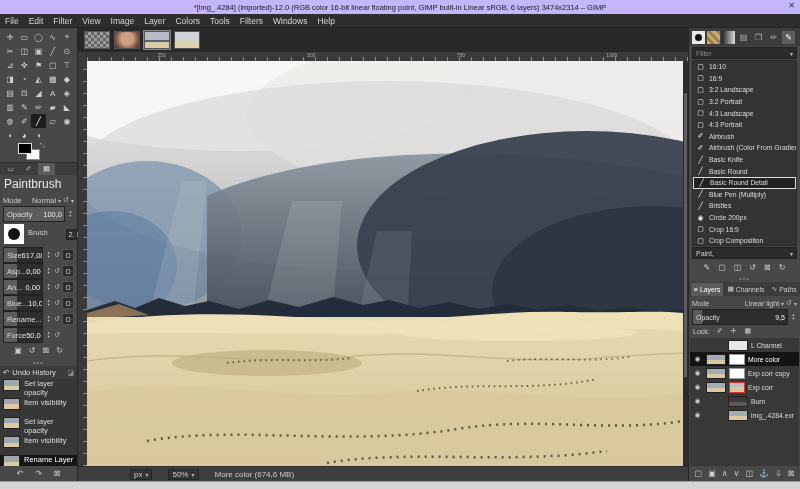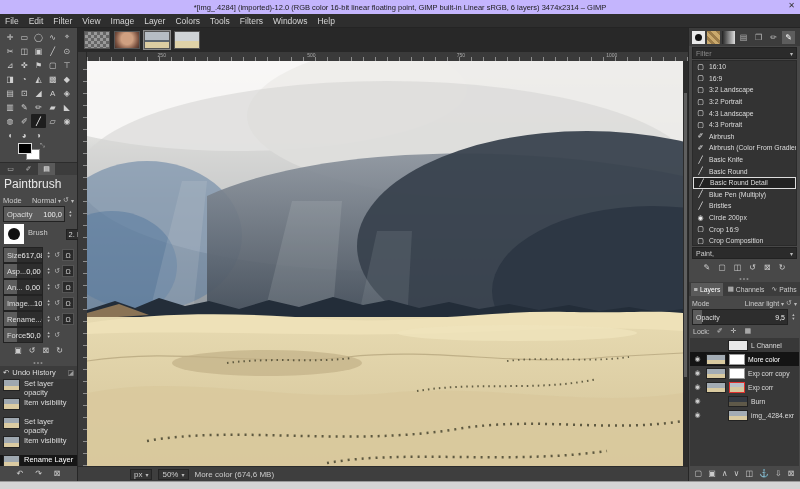--- a/index.html
+++ b/index.html
@@ -72,21 +72,21 @@
   .hruler { flex:1; background:#3a3a3a; position:relative;
     background-image:repeating-linear-gradient(90deg,#8d8d8d 0 1px,transparent 1px 12px); background-size:100% 4px; background-position:0 5px; background-repeat:no-repeat; }
   .hruler .rlabels { position:absolute; inset:0; display:flex; justify-content:space-around; font-size:5px; color:#aaa; align-items:flex-start; }
   .canvasbody { flex:1; display:flex; min-height:0; }
   .vruler { width:9px; background:#3a3a3a;
     background-image:repeating-linear-gradient(0deg,#8d8d8d 0 1px,transparent 1px 12px); background-size:4px 100%; background-position:5px 0; background-repeat:no-repeat; }
   .imagearea { flex:1; position:relative; background:#1d1d1d; overflow:hidden; }
   .imagearea svg { position:absolute; inset:0; width:100%; height:100%; }
   .vscroll { width:5px; background:#2c2c2c; position:relative; }
   .vscroll::after { content:""; position:absolute; top:8%; left:1px; right:1px; height:70%; background:#5f5f5f; }
-  .statusbar { height:15px; background:#3e3e3e; display:flex; align-items:center; gap:6px; padding-left:52px; font-size:8px; color:#ccc; border-top:1px solid #2c2c2c; }
+  .statusbar { height:15px; background:#3e3e3e; display:flex; align-items:center; gap:16px; padding-left:52px; font-size:8px; color:#ccc; border-top:1px solid #2c2c2c; }
   .sbox { background:#343434; border:1px solid #252525; height:11px; display:flex; align-items:center; gap:3px; padding:0 3px; }
 
   
   .rightdock { width:112px; height:453px; background:#484848; border-left:1px solid #262626; display:flex; flex-direction:column; }
   .rtabs { height:18px; background:#3c3c3c; display:flex; align-items:center; gap:2px; padding:0 3px; }
   .rtab { width:13px; height:13px; display:flex; align-items:center; justify-content:center; font-size:8px; color:#bbb; flex:none; }
   .rtab.active { background:#5d5d5d; color:#fff; }
   .rtab.thumb-brush { background:#e9e9e9; position:relative; }
   .rtab.thumb-brush::after { content:""; position:absolute; inset:3px; border-radius:50%; background:#111; }
   .rtab.thumb-pattern { background:repeating-linear-gradient(45deg,#caa96d 0 3px,#9c7c49 3px 6px); }
@@ -270,21 +270,21 @@
               <span>▴</span>
               <span>▾</span>
             </span>
             <span class="reset">↺</span>
             <span class="linkbox">Ω</span>
           </div>
 
           <div class="srow">
             <div class="slider">
               <span class="fill" style="width:34%"></span>
-              <span class="lab">Image...</span>
+              <span class="lab">Blue...</span>
               <span class="val">10,0</span>
             </div>
             <span class="spin">
               <span>▴</span>
               <span>▾</span>
             </span>
             <span class="reset">↺</span>
             <span class="linkbox">Ω</span>
           </div>
 

